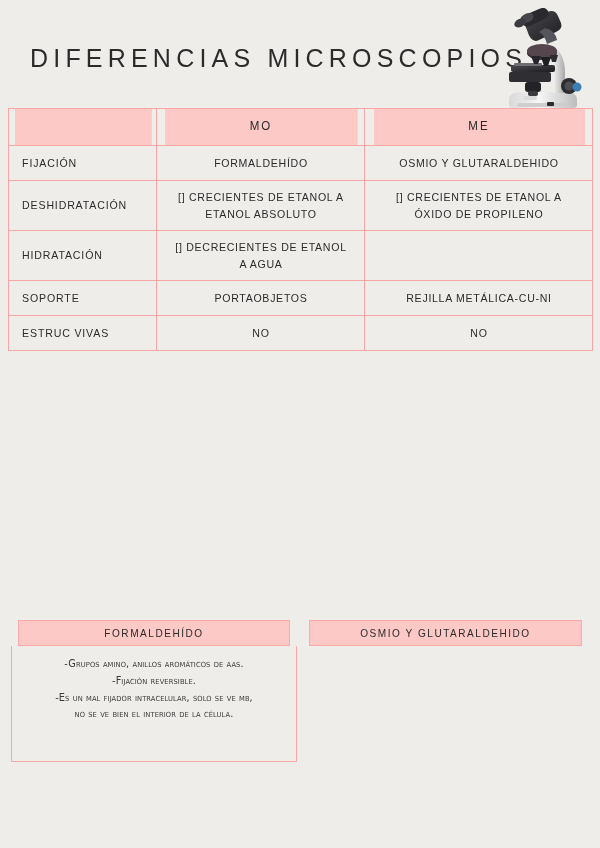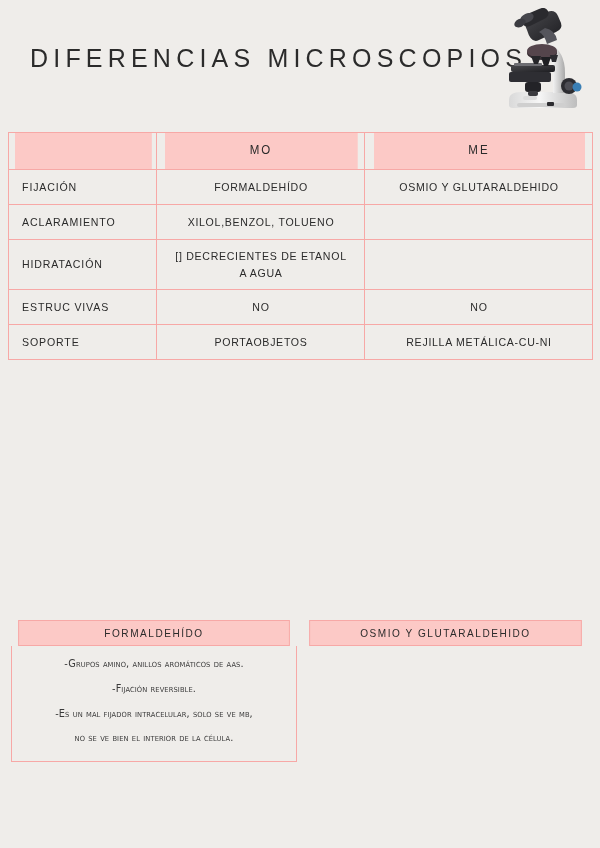--- a/index.html
+++ b/index.html
@@ -45,21 +45,21 @@
     left: 487px;
     top: 8px;
     width: 106px;
     height: 105px;
   }
 
   
   #compare-table {
     position: absolute;
     left: 8px;
-    top: 132px;
+    top: 108px;
     width: 584px;
     border-collapse: collapse;
     table-layout: fixed;
   }
 
   #compare-table col.c-label { width: 148px; }
   #compare-table col.c-mo    { width: 208px; }
   #compare-table col.c-me    { width: 228px; }
 
   #compare-table th,
@@ -132,21 +132,21 @@
   .detail-body {
     border: 1.3px solid #f7a8a6;
     border-top: none;
     background: #efedea;
     height: 116px;
     padding: 11px 8px 8px;
     display: flex;
     flex-direction: column;
     align-items: center;
     justify-content: flex-start;
-    gap: 9px;
+    gap: 1px;
   }
 
   .detail-line {
     font-family: "DejaVu Sans", sans-serif;
     font-size: 10.2px;
     font-variant: small-caps;
     color: #3a3a3a;
     text-align: center;
     line-height: 1.45;
     letter-spacing: 0.1px;
@@ -229,39 +229,39 @@
         <th>MO</th>
         <th>ME</th>
       </tr>
     </thead>
     <tbody>
       <tr>
         <td class="row-label">FIJACIÓN</td>
         <td>FORMALDEHÍDO</td>
         <td>OSMIO Y GLUTARALDEHIDO</td>
       </tr>
-      <tr>
-        <td class="row-label">ACLARAMIENTO</td>
-        <td>XILOL,BENZOL, TOLUENO</td>
-        <td></td>
+      <tr class="tall">
+        <td class="row-label">DESHIDRATACIÓN</td>
+        <td>[] CRECIENTES DE ETANOL A ETANOL ABSOLUTO</td>
+        <td>[] CRECIENTES DE ETANOL A ÓXIDO DE PROPILENO</td>
       </tr>
       <tr class="tall">
         <td class="row-label">HIDRATACIÓN</td>
         <td>[] DECRECIENTES DE ETANOL A AGUA</td>
         <td></td>
       </tr>
       <tr>
+        <td class="row-label">SOPORTE</td>
+        <td>PORTAOBJETOS</td>
+        <td>REJILLA METÁLICA-CU-NI</td>
+      </tr>
+      <tr>
         <td class="row-label">ESTRUC VIVAS</td>
         <td>NO</td>
         <td>NO</td>
-      </tr>
-      <tr>
-        <td class="row-label">SOPORTE</td>
-        <td>PORTAOBJETOS</td>
-        <td>REJILLA METÁLICA-CU-NI</td>
       </tr>
     </tbody>
   </table>
 
   <div id="detail-section">
 
     <div class="detail-box box-left">
       <div class="detail-head">FORMALDEHÍDO</div>
       <div class="detail-body">
         <div class="detail-line">-Grupos amino, anillos aromáticos de aas.</div>

